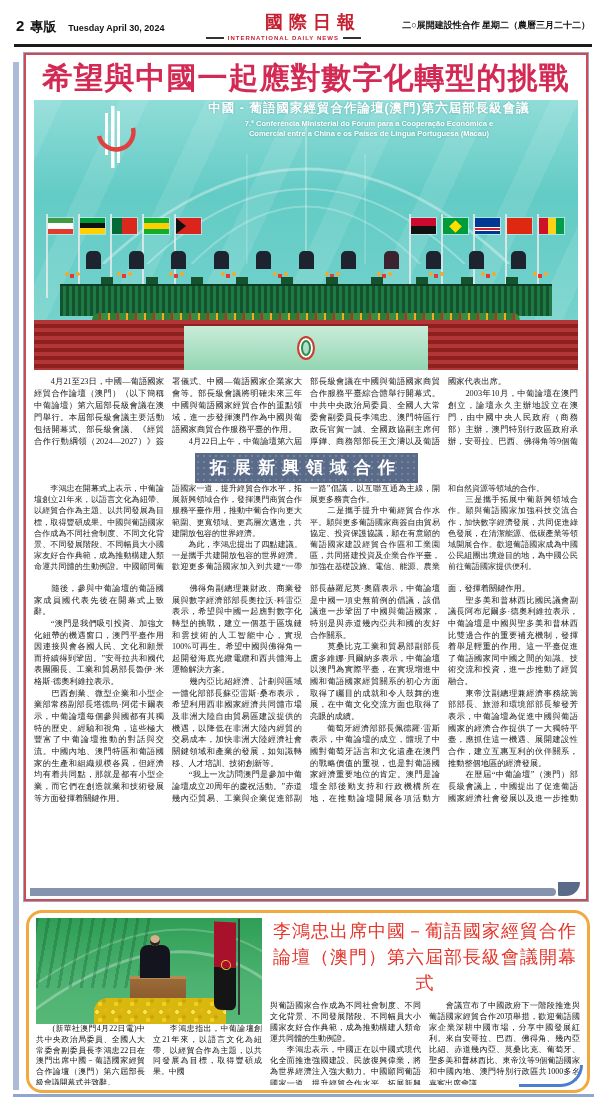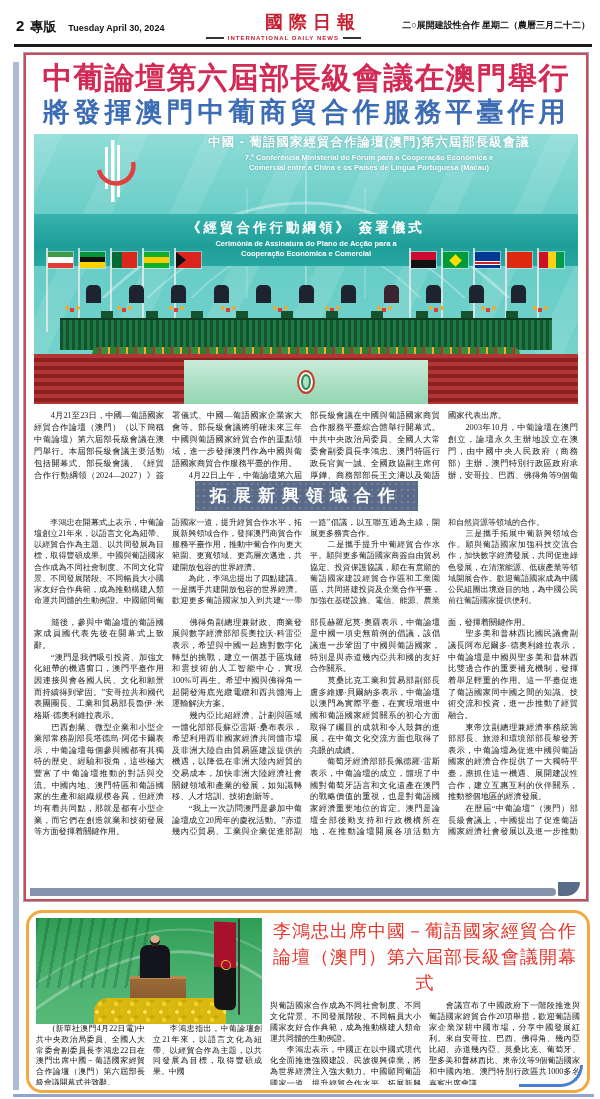--- a/index.html
+++ b/index.html
@@ -78,21 +78,21 @@
   .stage { position:absolute; bottom:0; left:150px; right:150px; height:44px;
     background:linear-gradient(180deg,#c9ecd9,#93d6b2); display:flex; align-items:center; justify-content:center; }
   .stage-logo { width:18px; height:24px; border-radius:50%; border:2px solid #d23a2e; box-shadow:inset 0 0 0 2px #fff, inset 0 0 0 4px #2e8b57; }
 
   
   .cols { column-gap:8px; text-align:justify; white-space:pre-line; overflow:hidden; color:#1a1a1a; }
   .intro { column-count:4; font-size:8.3px; line-height:1.45; height:76px; margin-top:6px; }
   .s1 { column-count:4; font-size:8px; line-height:1.4; height:100px; }
   .s2 { column-count:4; font-size:8.2px; line-height:1.42; height:230px; }
 
-  .sec-hdr { display:flex; align-items:flex-end; gap:12px; height:18px; width:345px; margin:7px auto 6px; }
+  .sec-hdr { display:flex; align-items:center; gap:12px; height:18px; width:345px; margin:7px auto 6px; }
   .cap-l,.cap-r { width:15px; background:var(--section_slate,#5a6b89); }
   .cap-l { border-radius:15px 0 0 15px; } .cap-r { border-radius:0 15px 15px 0; }
   .shbar { width:5px; background:var(--section_slate,#5a6b89); }
   .sec-title { flex:1; background:var(--section_slate,#5a6b89); color:#fff; font-family:"Liberation Sans",sans-serif; font-weight:bold; font-size:17px; letter-spacing:7px; text-align:center; line-height:30px;
     background-image:radial-gradient(rgba(255,255,255,.16) 1px, transparent 1.4px); background-size:6px 6px; }
   .main-foot { position:absolute; bottom:3px; left:4px; right:30px; height:8px; background:#8693ad; border-radius:0 8px 8px 0; }
   .main-foot::after { content:""; position:absolute; right:-24px; bottom:0; width:22px; height:14px; background:var(--section_slate,#5a6b89); border-radius:0 0 18px 2px; }
 
   
   .bottom-box { position:absolute; left:26px; right:10px; top:910px; height:183px; border:3px solid var(--bottom_border_orange,#f2a93e); border-radius:16px; padding:5px 7px; background:#fff; overflow:hidden; }
@@ -139,22 +139,21 @@
         <span class="mline"></span>
         <span class="mh-en">INTERNATIONAL DAILY NEWS</span>
         <span class="mline"></span>
       </div>
     </div>
     <div class="date-cn">二○展開建設性合作 星期二（農曆三月二十二）</div>
   </header>
   <div class="rule"></div>
 
   <section class="main-box">
-    <div class="h1">中葡論壇第六屆部長級會議在澳門舉行</div>
-    <div class="h2">將發揮澳門中葡商貿合作服務平臺作用</div>
+    <div class="h1">希望與中國一起應對數字化轉型的挑戰</div>
 
     <div class="photo">
       <svg class="dome" viewBox="0 0 552 150" preserveAspectRatio="none">
         <path d="M70,150 Q276,-40 482,150" stroke="rgba(255,255,255,.35)" stroke-width="3" fill="none"></path>
         <path d="M115,150 Q276,0 437,150" stroke="rgba(255,255,255,.3)" stroke-width="2" fill="none"></path>
         <path d="M160,150 Q276,35 392,150" stroke="rgba(255,255,255,.25)" stroke-width="2" fill="none"></path>
         <line x1="276" y1="10" x2="276" y2="150" stroke="rgba(255,255,255,.3)" stroke-width="2"></line>
         <line x1="216" y1="40" x2="216" y2="150" stroke="rgba(255,255,255,.22)" stroke-width="1.5"></line>
         <line x1="336" y1="40" x2="336" y2="150" stroke="rgba(255,255,255,.22)" stroke-width="1.5"></line>
       </svg>
@@ -163,25 +162,20 @@
           <rect x="21" y="2" width="3.5" height="62" fill="#fff"></rect>
           <rect x="27" y="7" width="3" height="52" fill="#fff"></rect>
           <rect x="15" y="9" width="3" height="42" fill="#fff"></rect>
           <path d="M9,32 a17,17 0 1 0 34,-8" stroke="#e04040" stroke-width="4.5" fill="none"></path>
         </svg>
       </div>
       <div class="photo-titles">
         <div class="pt-cn">中國 - 葡語國家經貿合作論壇(澳門)第六屆部長級會議</div>
         <div class="pt-pt">7.ª Conferência Ministerial do Fórum para a Cooperação Económica e
 Comercial entre a China e os Países de Língua Portuguesa (Macau)</div>
-      </div>
-      <div class="sub-banner">
-        <div class="sb-cn">《經貿合作行動綱領》 簽署儀式</div>
-        <div class="sb-pt">Cerimónia de Assinatura do Plano de Acção para a
-Cooperação Económica e Comercial</div>
       </div>
 
       <div class="flags flags-left">
         <i class="flag f-gq"></i>
         <i class="flag f-mz"></i>
         <i class="flag f-pt"></i>
         <i class="flag f-st"></i>
         <i class="flag f-tl"></i>
       </div>
       <div class="flags flags-right">

